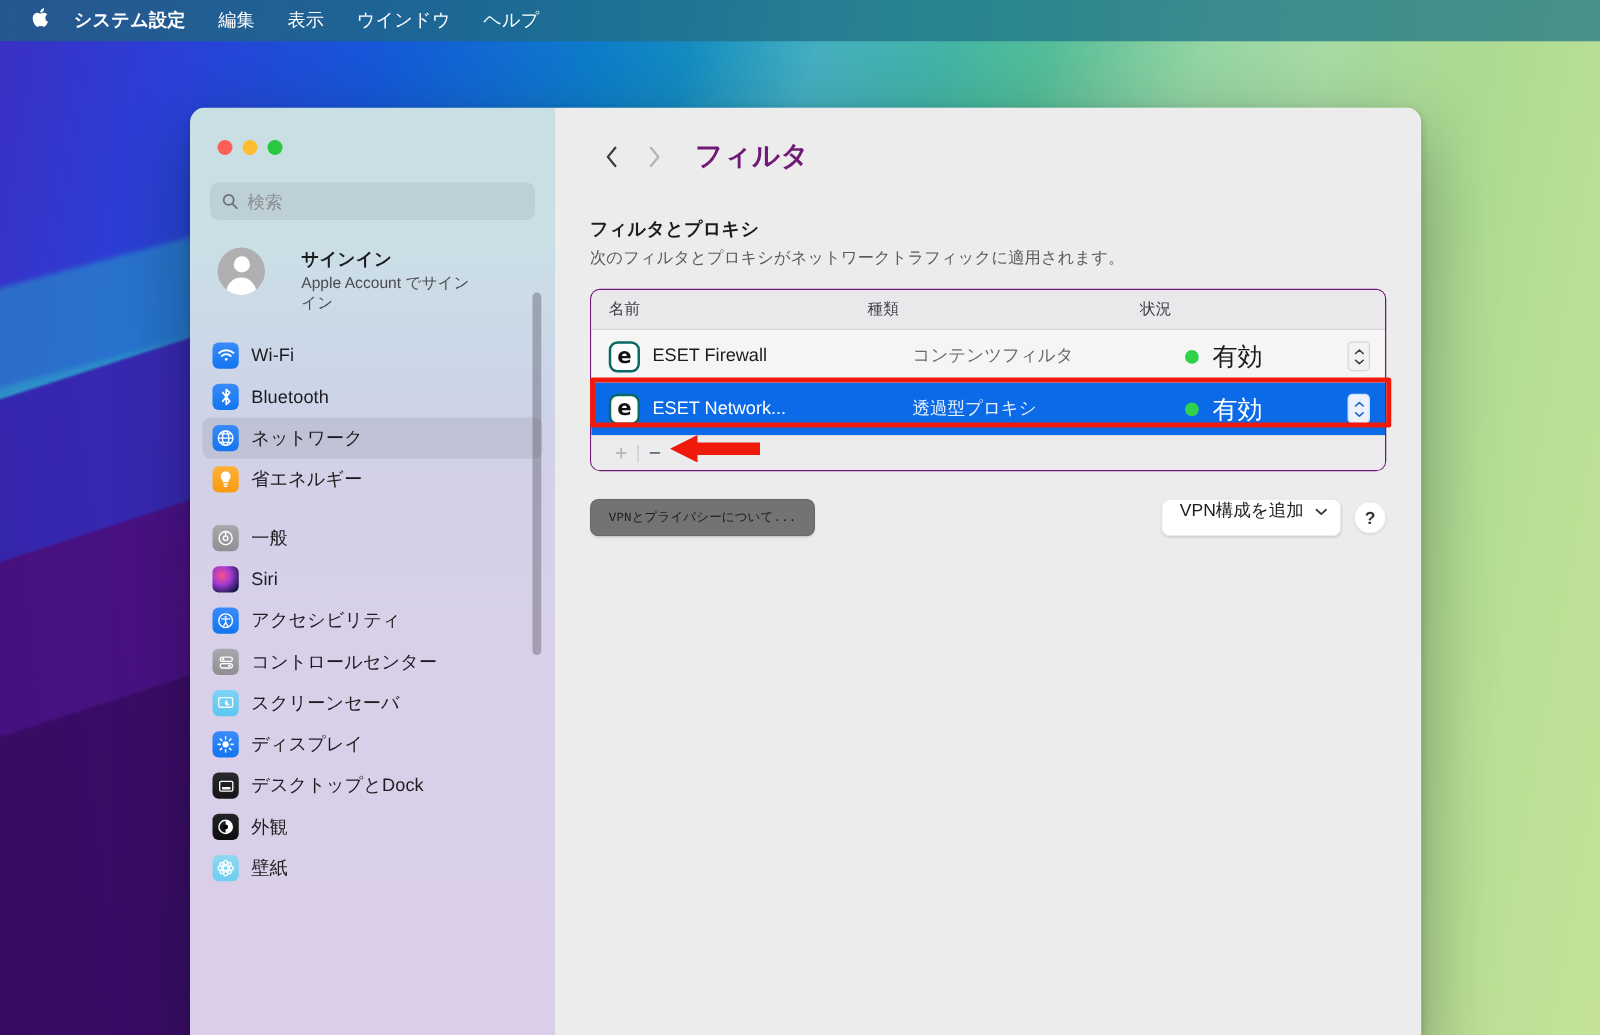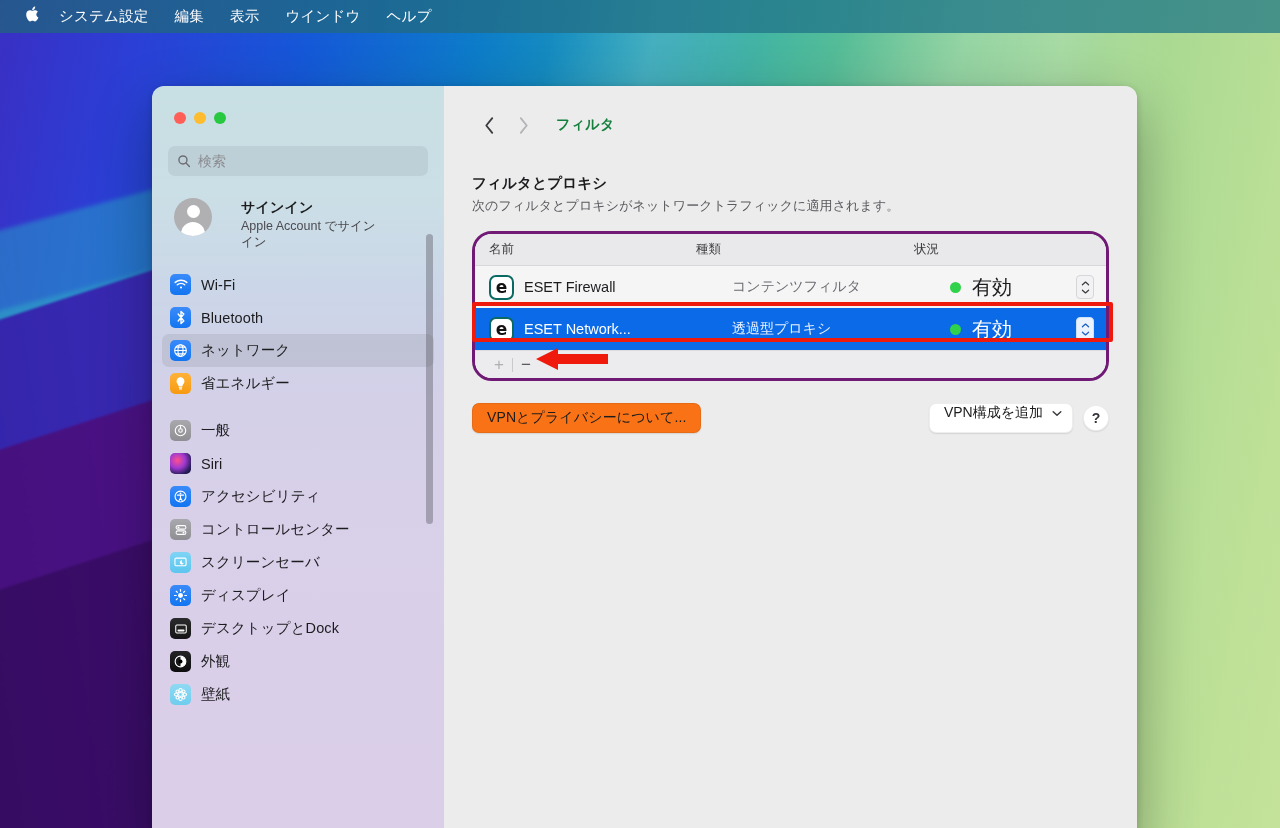--- a/index.html
+++ b/index.html
@@ -91,21 +91,21 @@
   #menubar .apple {
     margin-left:24px; margin-right:20px;
     font-size:17px; line-height:1;
     position: relative; top:-1px;
   }
   #menubar .mi {
     margin-right: 26px;
     white-space: nowrap;
     letter-spacing: 0.2px;
   }
-  #menubar .mi.bold { font-weight: 400; }
+  #menubar .mi.bold { font-weight: 700; }
 
   
   #window {
     position: absolute;
     left:152px; top:86px;
     width: 985px; height: 760px;
     border-radius: 12px;
     overflow: hidden;
     display: flex;
     box-shadow: 0 22px 60px rgba(0,0,0,0.33), 0 2px 8px rgba(0,0,0,0.18);
@@ -232,42 +232,42 @@
   }
   #toolbar { display:flex; align-items:center; gap:0; height:34px; }
   .navbtn {
     width:34px; height:30px;
     display:flex; align-items:center; justify-content:center;
     cursor:default;
   }
   .chev { width:11px; height:19px; }
   #page-title {
     margin-left: 16px;
-    font-size: 14px; font-weight:700; color:#15803d;
+    font-size: 22px; font-weight:700; color:#701a75;
     letter-spacing:.3px;
   }
 
   #sec-title {
     margin-top: 32px;
     font-size: 14.5px; font-weight:700; color:#1c1c1e;
     letter-spacing:.2px;
   }
   #sec-sub {
     margin-top: 4px;
     font-size: 13px; color:#59595e; letter-spacing:.1px;
   }
 
   
   #table {
     margin-top: 16px;
     width: 637px;
-    border-radius: 20px;
+    border-radius: 8px;
     overflow: hidden;
     background:#fff;
-    border:3px solid #701a75;
+    border:1px solid #701a75;
     position: relative;
   }
   #thead {
     display:flex; align-items:center;
     height:32px;
     background:#e9e9eb;
     border-bottom:1px solid #d8d8da;
     font-size:12.5px; color:#3c3c41;
     padding: 0 0 0 14px;
   }
@@ -353,30 +353,31 @@
     width: 72px; height: 22px;
   }
 
   
   #btnrow {
     margin-top: 22px;
     width: 637px;
     display:flex; align-items:center;
   }
   .pushbtn {
-    background:#f97316;
+    background:#737373;
     border:1px solid rgba(0,0,0,0.07);
     border-radius: 7px;
     height: 30px;
     padding: 0 14px;
     display:flex; align-items:center;
-    font-size:14px; color:#1c1c1e;
+    font-size:10px; color:#1c1c1e;
     box-shadow: 0 1px 1.5px rgba(0,0,0,0.10);
     white-space:nowrap;
     letter-spacing:.1px;
+    font-family:Liberation Mono, monospace;
   }
   .spacer { flex:1; }
   .popbtn {
     background:#fff;
     border:1px solid rgba(0,0,0,0.07);
     border-radius: 7px;
     height: 30px;
     padding: 0 10px 0 14px;
     display:flex; align-items:flex-start; gap:9px;
     font-size:14px; color:#1c1c1e;

